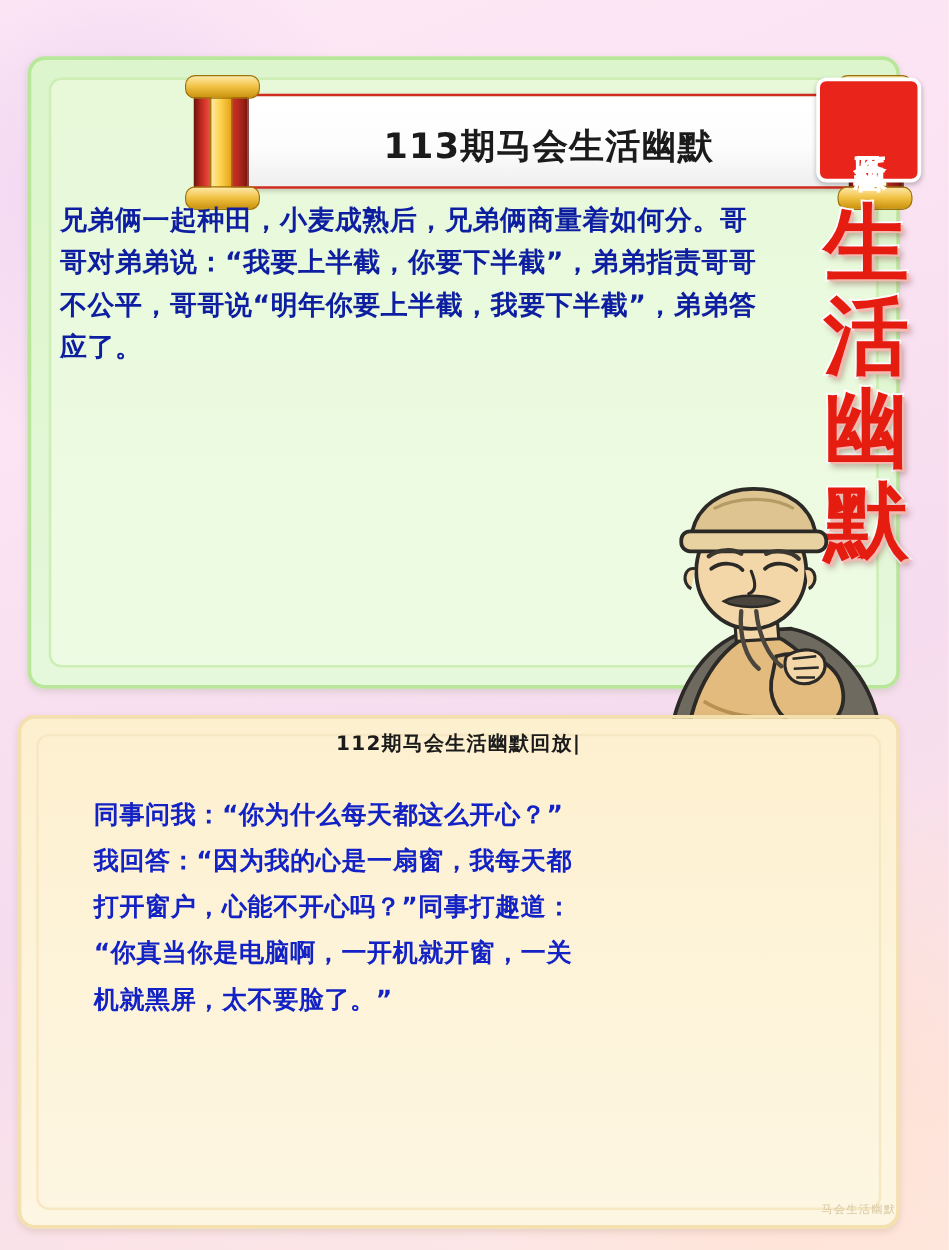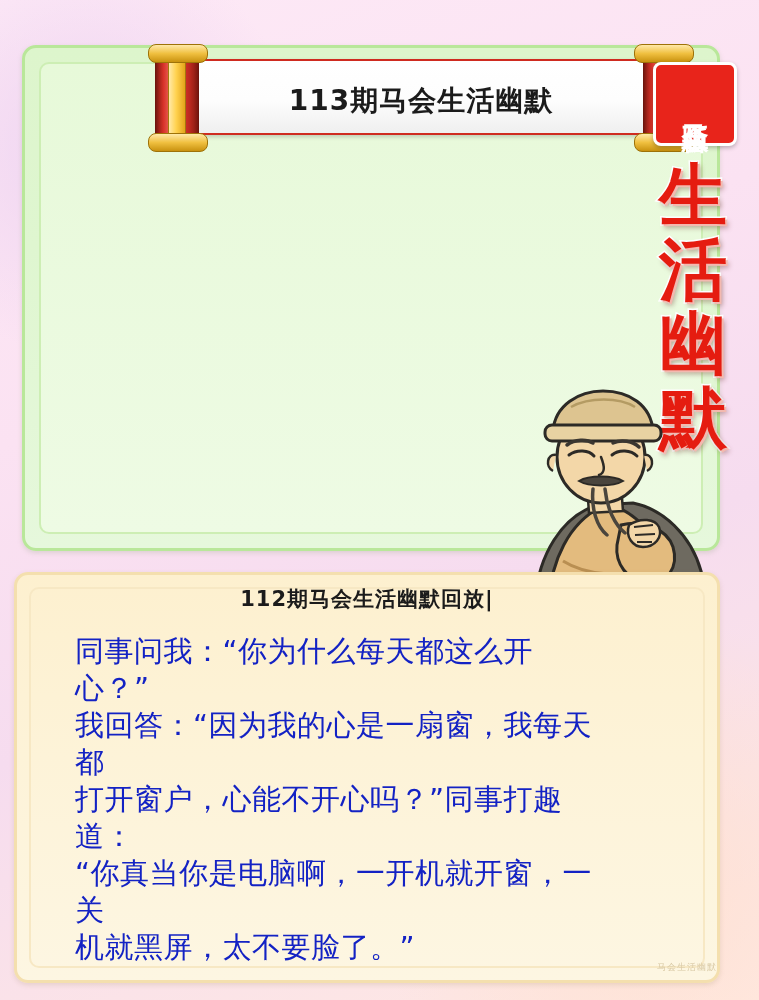--- a/index.html
+++ b/index.html
@@ -65,23 +65,24 @@
     bottom: 14px;
     border: 2px solid #cdeeb4;
     border-radius: 10px;
     background: linear-gradient(180deg, #e7f9d9 0%, #eefbe4 100%);
   }
 
   
   #banner {
     position: absolute;
     left: 155px;
-    top: 49px;
+    top: 65px;
     width: 532px;
     height: 98px;
+    padding-left: 36px;
   }
   .scroll-roll {
     position: absolute;
     top: 0;
     width: 42px;
     height: 96px;
     background:
       linear-gradient(90deg, #8f1c12 0%, #d8332a 18%, #f2766c 40%, #d8332a 66%, #8f1c12 100%);
     border-radius: 6px;
     border: 1px solid #6e150d;
@@ -234,34 +235,34 @@
     border: 2px solid #f7e8c4;
     border-radius: 10px;
   }
   #bottom-header {
     position: absolute;
     left: 0;
     right: 0;
     top: 10px;
     text-align: center;
     font-family: "DejaVu Sans", sans-serif;
-    font-size: 21px;
+    font-size: 16px;
     font-weight: bold;
     color: #1b1b1b;
     letter-spacing: 1px;
   }
   #bottom-text {
     position: absolute;
     left: 58px;
     top: 58px;
     width: 520px;
     font-family: "DejaVu Sans", sans-serif;
-    font-size: 29px;
+    font-size: 20px;
     line-height: 37px;
-    font-weight: normal;
+    font-weight: bold;
     color: #1322c4;
     letter-spacing: 0.5px;
     white-space: pre-wrap;
   }
   #footer-note {
     position: absolute;
     left: 0; right: 0;
     bottom: 6px;
     text-align: right;
     font-family: "DejaVu Sans", sans-serif;
@@ -290,20 +291,21 @@
     <div class="scroll-roll left">
       <div class="scroll-cap cap-lt"></div>
       <div class="scroll-cap cap-lb"></div>
     </div>
     <div class="scroll-roll right">
       <div class="scroll-cap cap-rt"></div>
       <div class="scroll-cap cap-rb"></div>
     </div>
   </div>
 
+  <div id="top-text">兄弟俩一起种田，小麦成熟后，兄弟俩商量着如何分。哥哥对弟弟说：“我要上半截，你要下半截”，弟弟指责哥哥不公平，哥哥说“明年你要上半截，我要下半截”，弟弟答应了。</div>
 
   <div id="seal">
     <div id="seal-text">正版马會</div>
   </div>
 
   <div id="vertical-title">
     <span>生</span>
     <span>活</span>
     <span>幽</span>
     <span>默</span>

